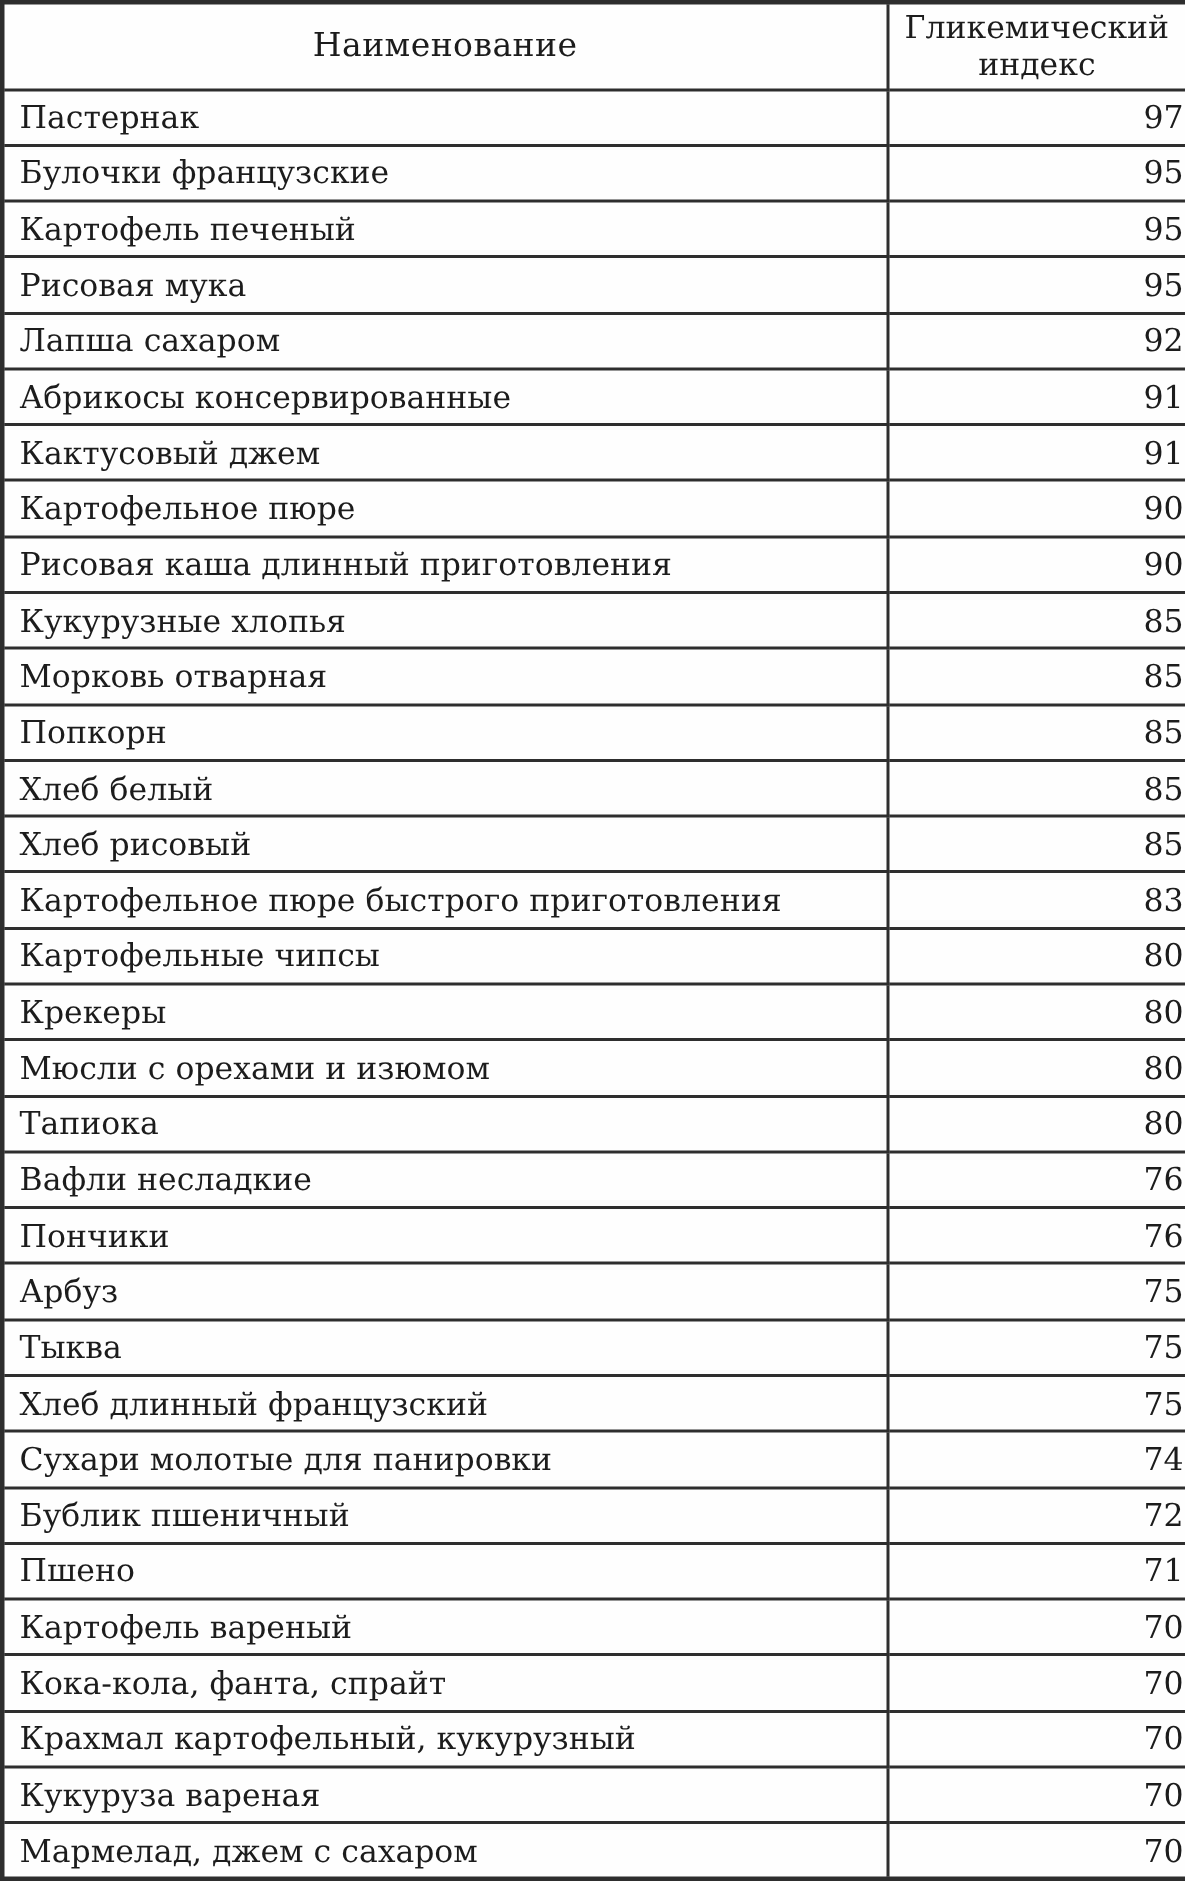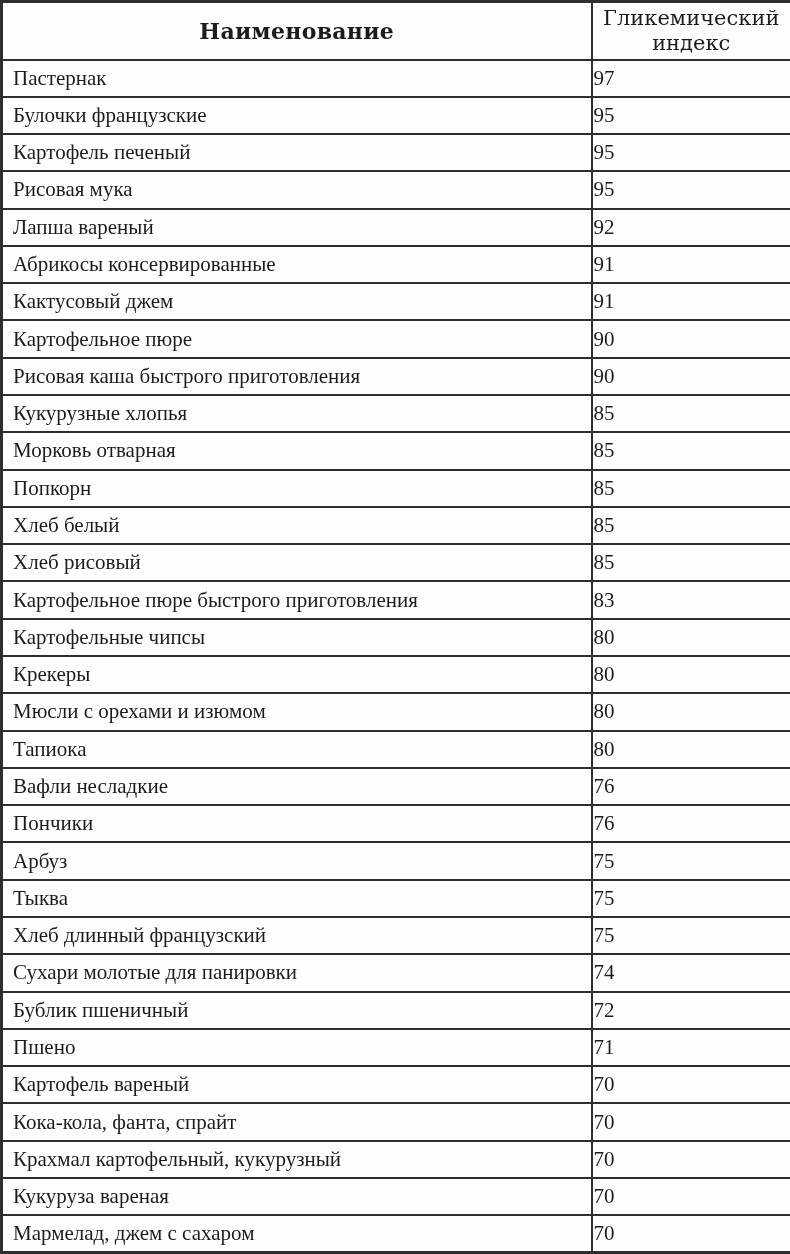--- a/index.html
+++ b/index.html
@@ -31,44 +31,44 @@
   table.gi-table {
     border: 3px solid #2e2e2e;
   }
   col.name-col { width: 590px; }
   col.gi-col   { width: 200px; }
   tr.header-row {
     height: 58px;
   }
   th.name-header {
     font-size: 22px;
-    font-weight: bold;
+    font-weight: normal;
     text-align: center;
     vertical-align: middle;
     letter-spacing: 0.3px;
   }
   th.gi-header {
     font-size: 21px;
     font-weight: normal;
     text-align: center;
     vertical-align: middle;
     line-height: 1.2;
     padding: 2px 6px;
   }
-  tr.data-row { height: 34px; font-family: Liberation Serif, serif; }
+  tr.data-row { height: 34px; }
   td.name-cell {
     font-size: 21px;
     text-align: left;
     vertical-align: middle;
     padding: 0 8px 0 10px;
     white-space: nowrap;
   }
   td.gi-cell {
     font-size: 21px;
-    text-align: left;
+    text-align: right;
     vertical-align: middle;
   }
 </style>
 </head>
 <body>
 
 <div class="page">
   <table class="gi-table">
     <colgroup>
       <col class="name-col">
@@ -91,37 +91,37 @@
         </tr>
         <tr class="data-row">
           <td class="name-cell">Картофель печеный</td>
           <td class="gi-cell">95</td>
         </tr>
         <tr class="data-row">
           <td class="name-cell">Рисовая мука</td>
           <td class="gi-cell">95</td>
         </tr>
         <tr class="data-row">
-          <td class="name-cell">Лапша вареный</td>
+          <td class="name-cell">Лапша сахаром</td>
           <td class="gi-cell">92</td>
         </tr>
         <tr class="data-row">
           <td class="name-cell">Абрикосы консервированные</td>
           <td class="gi-cell">91</td>
         </tr>
         <tr class="data-row">
           <td class="name-cell">Кактусовый джем</td>
           <td class="gi-cell">91</td>
         </tr>
         <tr class="data-row">
           <td class="name-cell">Картофельное пюре</td>
           <td class="gi-cell">90</td>
         </tr>
         <tr class="data-row">
-          <td class="name-cell">Рисовая каша быстрого приготовления</td>
+          <td class="name-cell">Рисовая каша длинный приготовления</td>
           <td class="gi-cell">90</td>
         </tr>
         <tr class="data-row">
           <td class="name-cell">Кукурузные хлопья</td>
           <td class="gi-cell">85</td>
         </tr>
         <tr class="data-row">
           <td class="name-cell">Морковь отварная</td>
           <td class="gi-cell">85</td>
         </tr>

